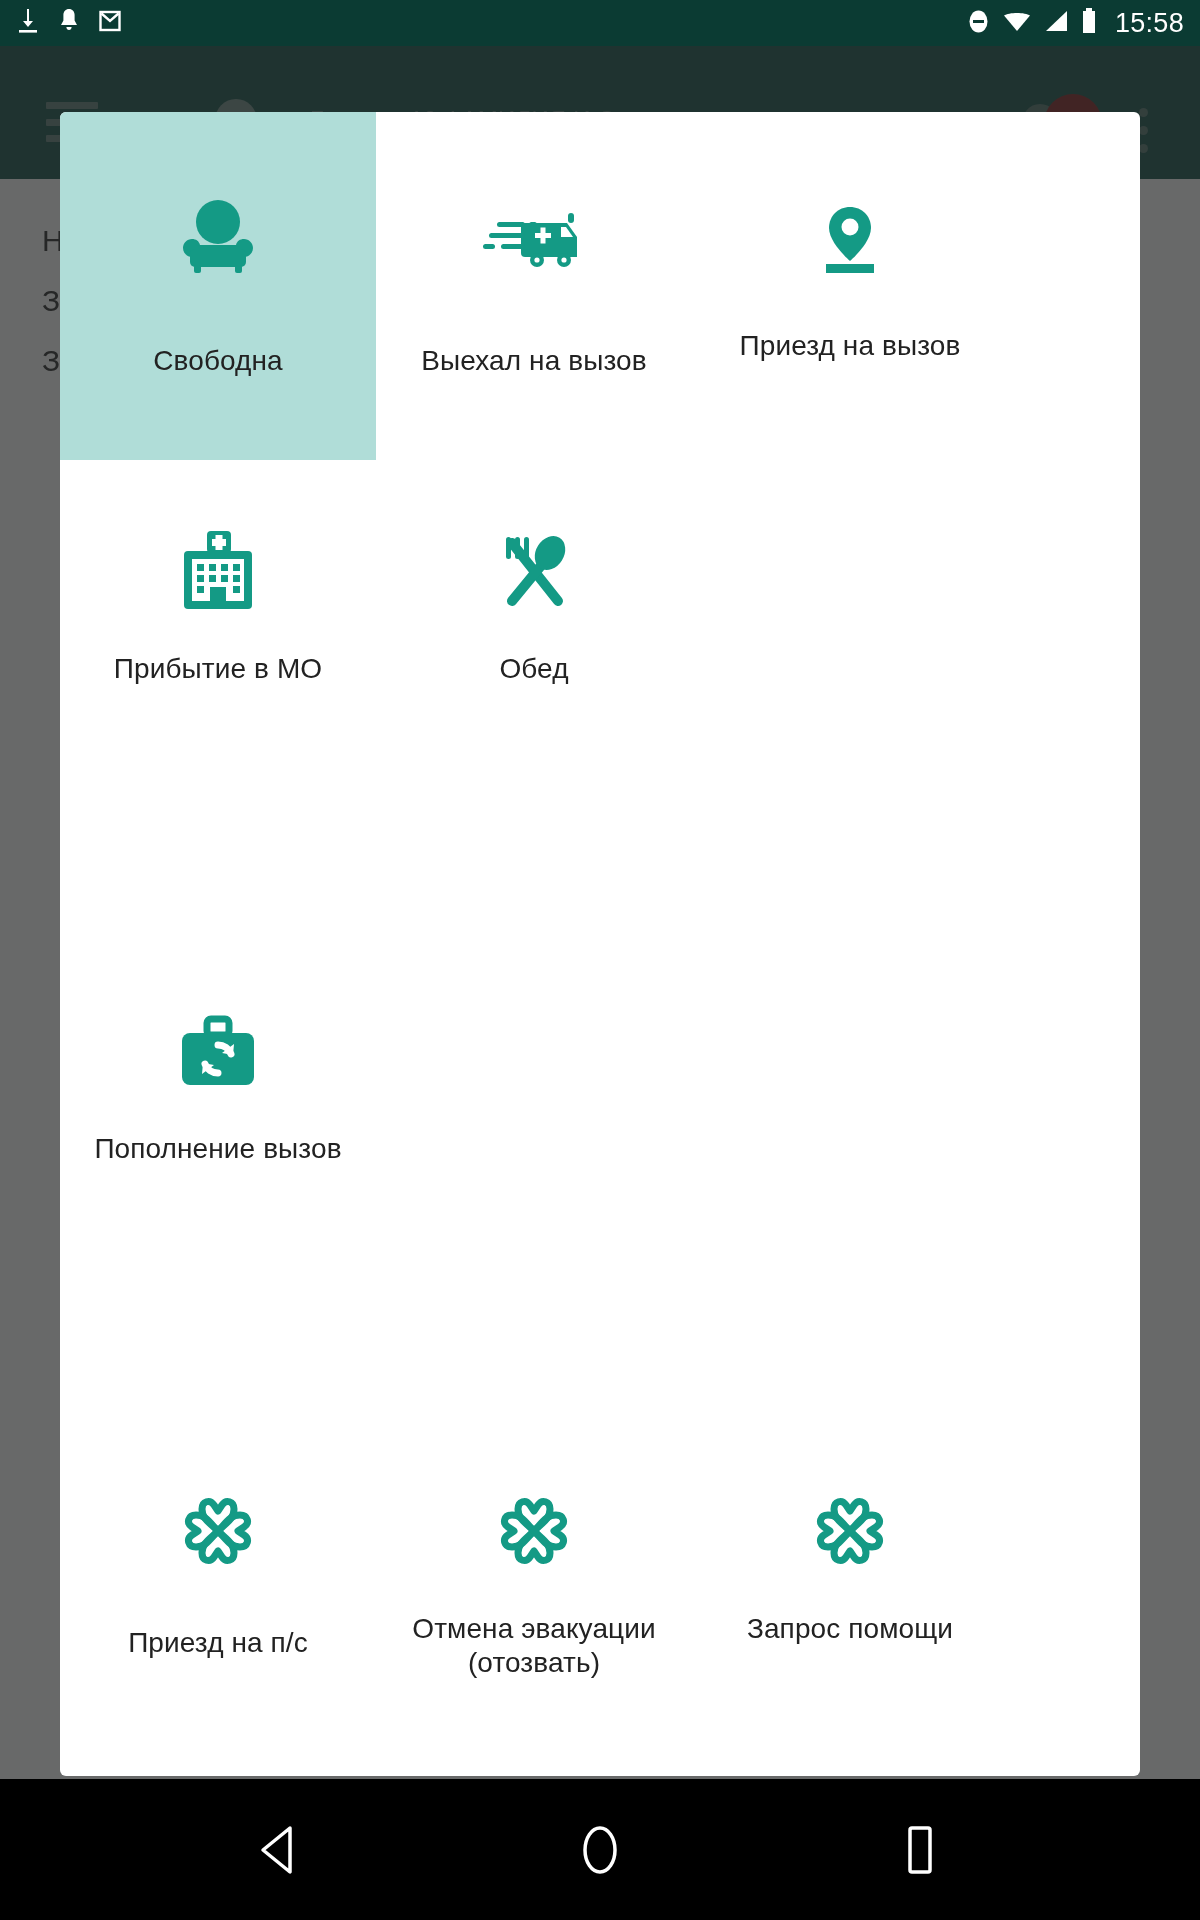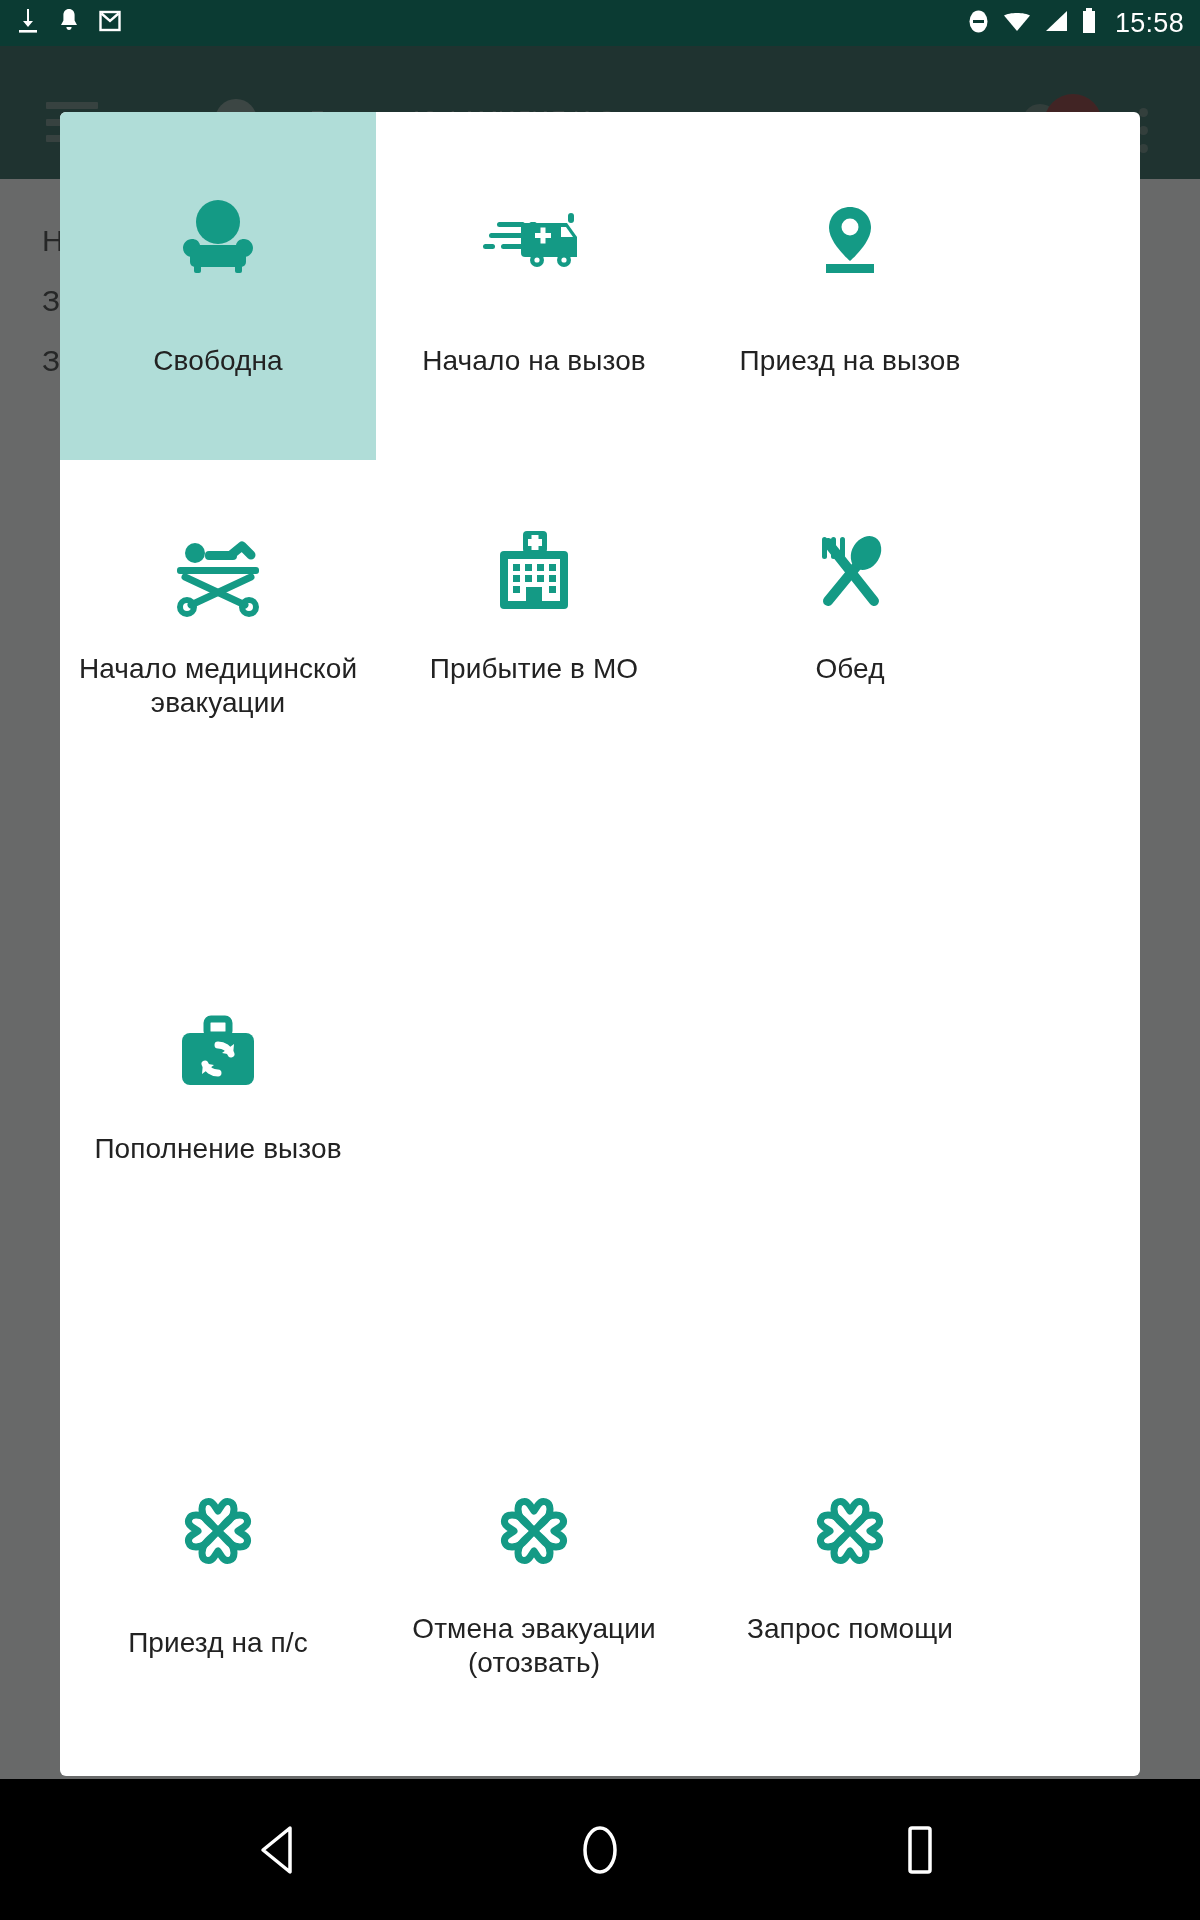--- a/index.html
+++ b/index.html
@@ -311,51 +311,36 @@
                 <circle cx="56" cy="71" r="2.6" fill="#fff"></circle>
               <circle cx="83" cy="71" r="7" fill="#149a85"></circle>
                 <circle cx="83" cy="71" r="2.6" fill="#fff"></circle>
               <rect x="16" y="33" width="28" height="5" rx="2.5" fill="#149a85"></rect>
               <rect x="48" y="33" width="8" height="5" rx="2.5" fill="#149a85"></rect>
               <rect x="8" y="44" width="36" height="5" rx="2.5" fill="#149a85"></rect>
               <rect x="20" y="55" width="24" height="5" rx="2.5" fill="#149a85"></rect>
               <rect x="2" y="55" width="12" height="5" rx="2.5" fill="#149a85"></rect>
             </svg>
           </div>
-          <div class="cell-label" style="margin-top:50px">Начало на вызов</div>
+          <div class="cell-label" style="margin-top:50px">Выехал на вызов</div>
         </div>
 
         <div class="grid-cell" style="height:348px;padding-top:64px">
           <div class="cell-icon">
             <svg width="78" height="92" viewBox="0 0 78 92">
               <path d="M39 18c-12 0-21 9-21 21 0 15 21 33 21 33s21-18 21-33c0-12-9-21-21-21z" fill="#149a85"></path>
               <circle cx="39" cy="38" r="8.5" fill="#fff"></circle>
               <rect x="15" y="75" width="48" height="9" fill="#149a85"></rect>
             </svg>
           </div>
-          <div class="cell-label" style="margin-top:50px">Приезд на вызов</div>
+          <div class="cell-label" style="margin-top:35px">Приезд на вызов</div>
         </div>
       </div>
 
       <div class="grid-row" style="margin-top:52px">
-        <div class="grid-cell" style="height:300px">
-          <div class="cell-icon">
-            <svg width="106" height="92" viewBox="0 0 106 92">
-              <circle cx="30" cy="28" r="10" fill="#149a85"></circle>
-              <rect x="40" y="26" width="32" height="9" rx="4" fill="#149a85"></rect>
-              <path d="M66 30l11-9 9 9" fill="none" stroke="#149a85" stroke-width="9" stroke-linecap="round" stroke-linejoin="round"></path>
-              <rect x="12" y="42" width="82" height="7" rx="3" fill="#149a85"></rect>
-              <path d="M20 52 L80 80" stroke="#149a85" stroke-width="7" stroke-linecap="round"></path>
-              <path d="M86 52 L26 80" stroke="#149a85" stroke-width="7" stroke-linecap="round"></path>
-              <circle cx="22" cy="82" r="7" fill="none" stroke="#149a85" stroke-width="6"></circle>
-              <circle cx="84" cy="82" r="7" fill="none" stroke="#149a85" stroke-width="6"></circle>
-            </svg>
-          </div>
-          <div class="cell-label" style="margin-top:22px">Начало медицинской эвакуации</div>
-        </div>
 
         <div class="grid-cell" style="height:300px">
           <div class="cell-icon">
             <svg width="92" height="92" viewBox="0 0 92 92">
               <rect x="35" y="6" width="24" height="22" rx="4" fill="#149a85"></rect>
               <rect x="43.5" y="10" width="7" height="15" fill="#fff"></rect>
               <rect x="40" y="14" width="14" height="7" fill="#fff"></rect>
               <rect x="12" y="26" width="68" height="58" rx="4" fill="#149a85"></rect>
               <rect x="20" y="34" width="52" height="42" fill="#fff"></rect>
               <rect x="38" y="62" width="16" height="14" fill="#149a85"></rect>

